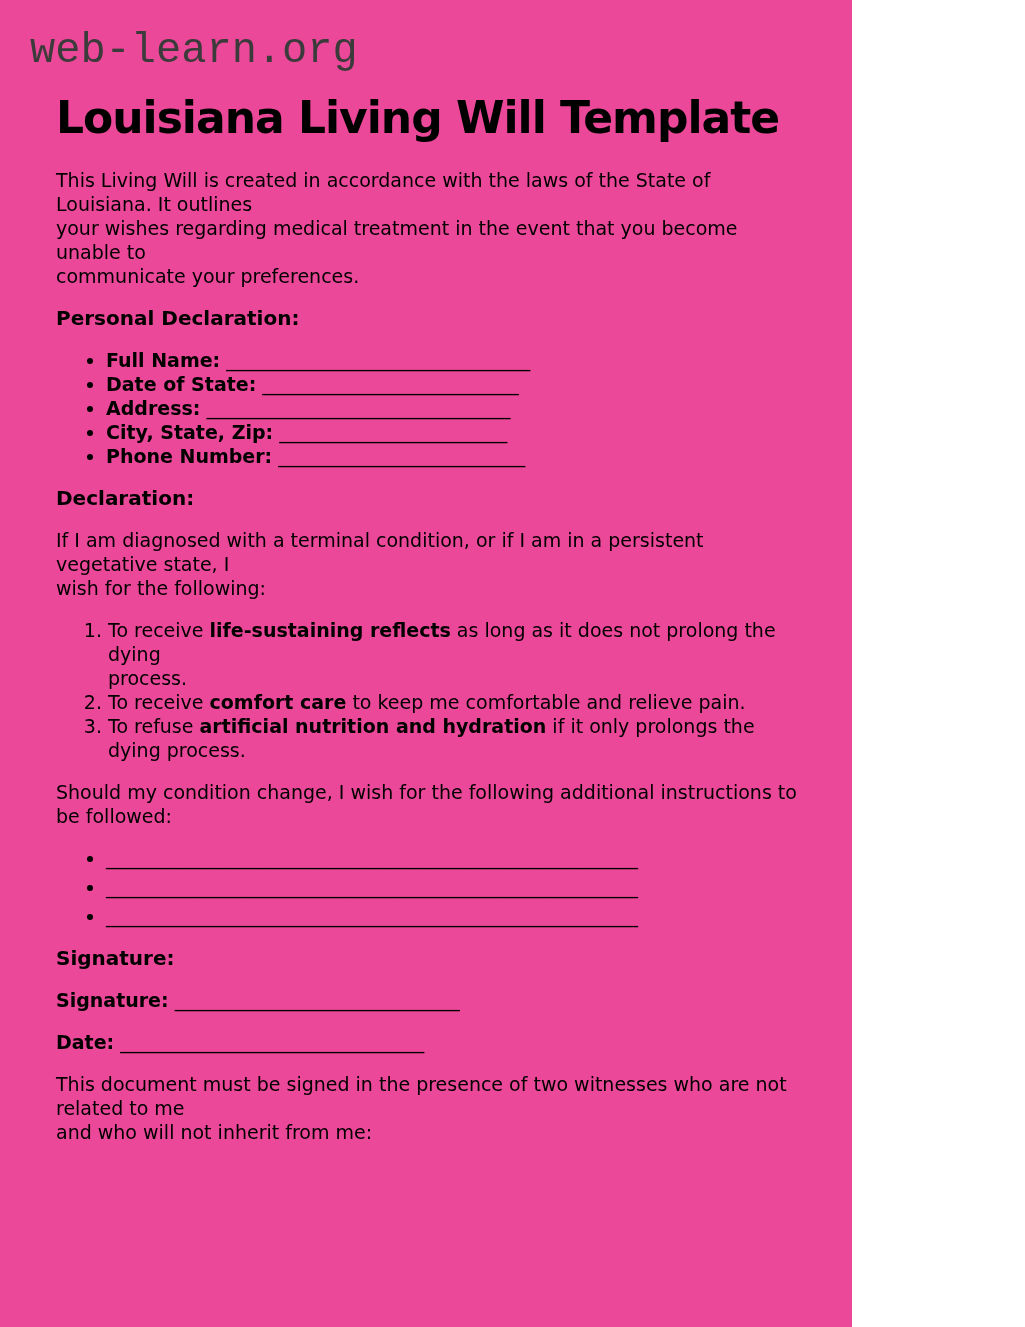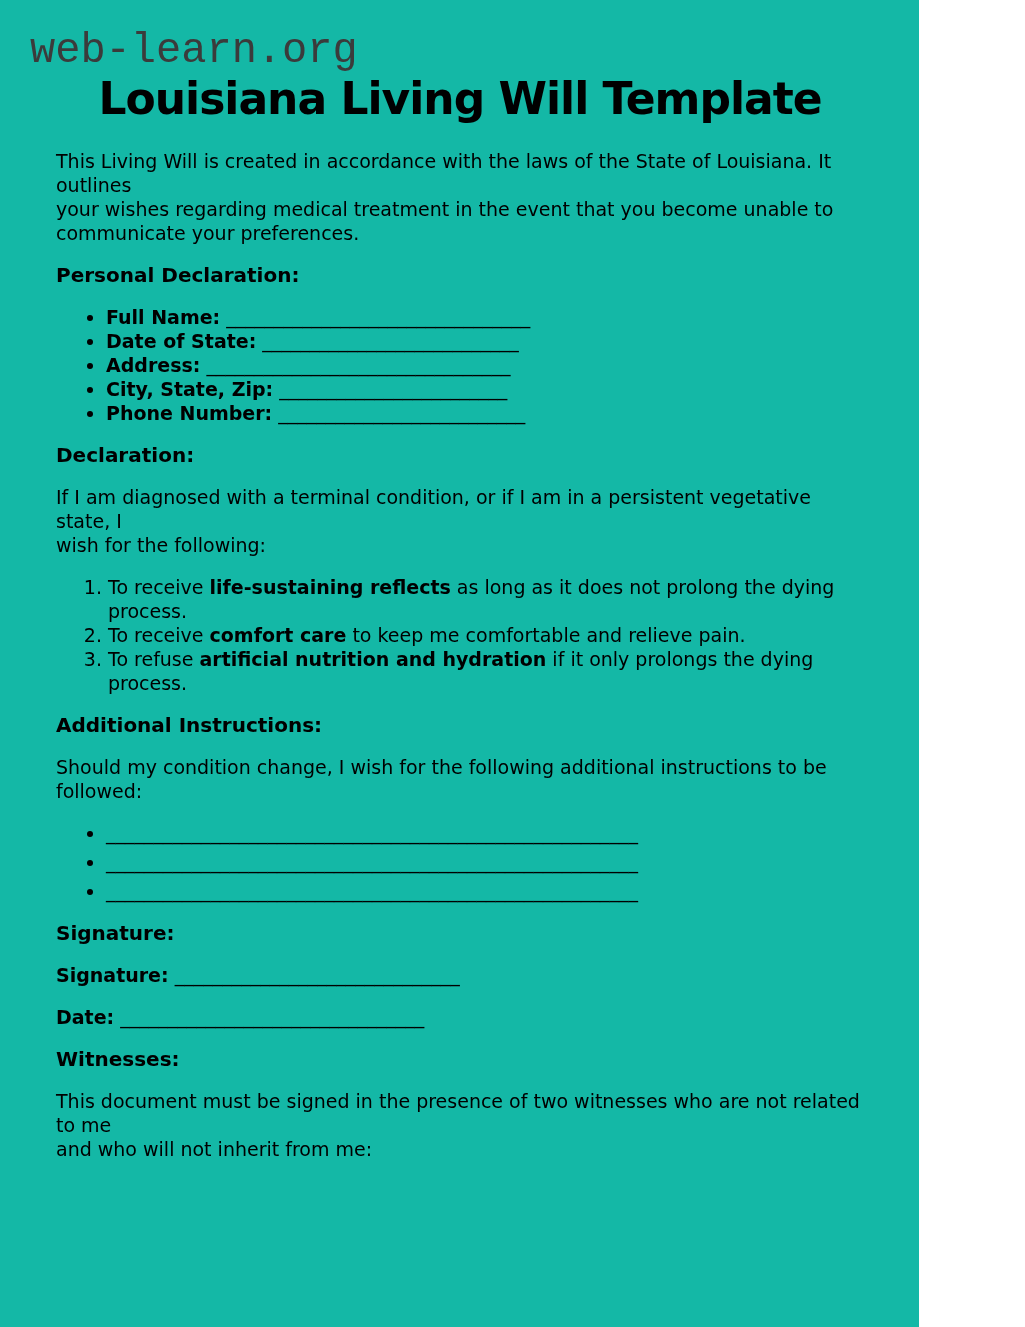--- a/index.html
+++ b/index.html
@@ -10,42 +10,41 @@
   body {
     width: 1025px;
     height: 1327px;
     font-family: "DejaVu Sans", "Liberation Sans", sans-serif;
     font-size: 19px;
     line-height: 24px;
     color: #000000;
   }
   .page {
     box-sizing: border-box;
-    width: 919px;
+    width: 852px;
     height: 1327px;
     padding: 30px 55px 0 56px;
     overflow: hidden;
-    background: #14b8a6;
+    background: #ec4899;
   }
   .logo {
     font-family: "Liberation Mono", "DejaVu Sans Mono", monospace;
     font-size: 42px;
     line-height: 42px;
     color: #3b3b3b;
     margin-left: -26px;
     white-space: nowrap;
   }
   h1.title {
     font-size: 44px;
     line-height: 48px;
     letter-spacing: -1px;
     font-weight: bold;
-    margin: 3px 0 26px 0;
+    margin: 22px 0 26px 0;
     color: #000000;
-    text-align: center;
   }
   p, ul, ol {
     margin: 18px 0;
   }
   h2 {
     font-size: 20px;
     line-height: 24px;
     font-weight: bold;
     margin: 18px 0;
     color: #000000;
@@ -99,35 +98,33 @@
   <p>If I am diagnosed with a terminal condition, or if I am in a persistent vegetative state, I
 wish for the following:</p>
 
   <ol class="treatment">
     <li><span>To receive </span><strong>life-sustaining reflects</strong><span> as long as it does not prolong the dying
 process.</span></li>
     <li><span>To receive </span><strong>comfort care</strong><span> to keep me comfortable and relieve pain.</span></li>
     <li><span>To refuse </span><strong>artificial nutrition and hydration</strong><span> if it only prolongs the dying process.</span></li>
   </ol>
 
-  <h2>Additional Instructions:</h2>
 
   <p>Should my condition change, I wish for the following additional instructions to be followed:</p>
 
   <ul class="blanks">
     <li>________________________________________________________</li>
     <li>________________________________________________________</li>
     <li>________________________________________________________</li>
   </ul>
 
   <h2>Signature:</h2>
 
 
   <p class="sig-line"><strong>Signature:</strong><span> ______________________________</span></p>
 
   <p class="sig-line"><strong>Date:</strong><span> ________________________________</span></p>
 
-  <h2>Witnesses:</h2>
 
   <p>This document must be signed in the presence of two witnesses who are not related to me
 and who will not inherit from me:</p>
 
 </div>
 
 </body></html>

